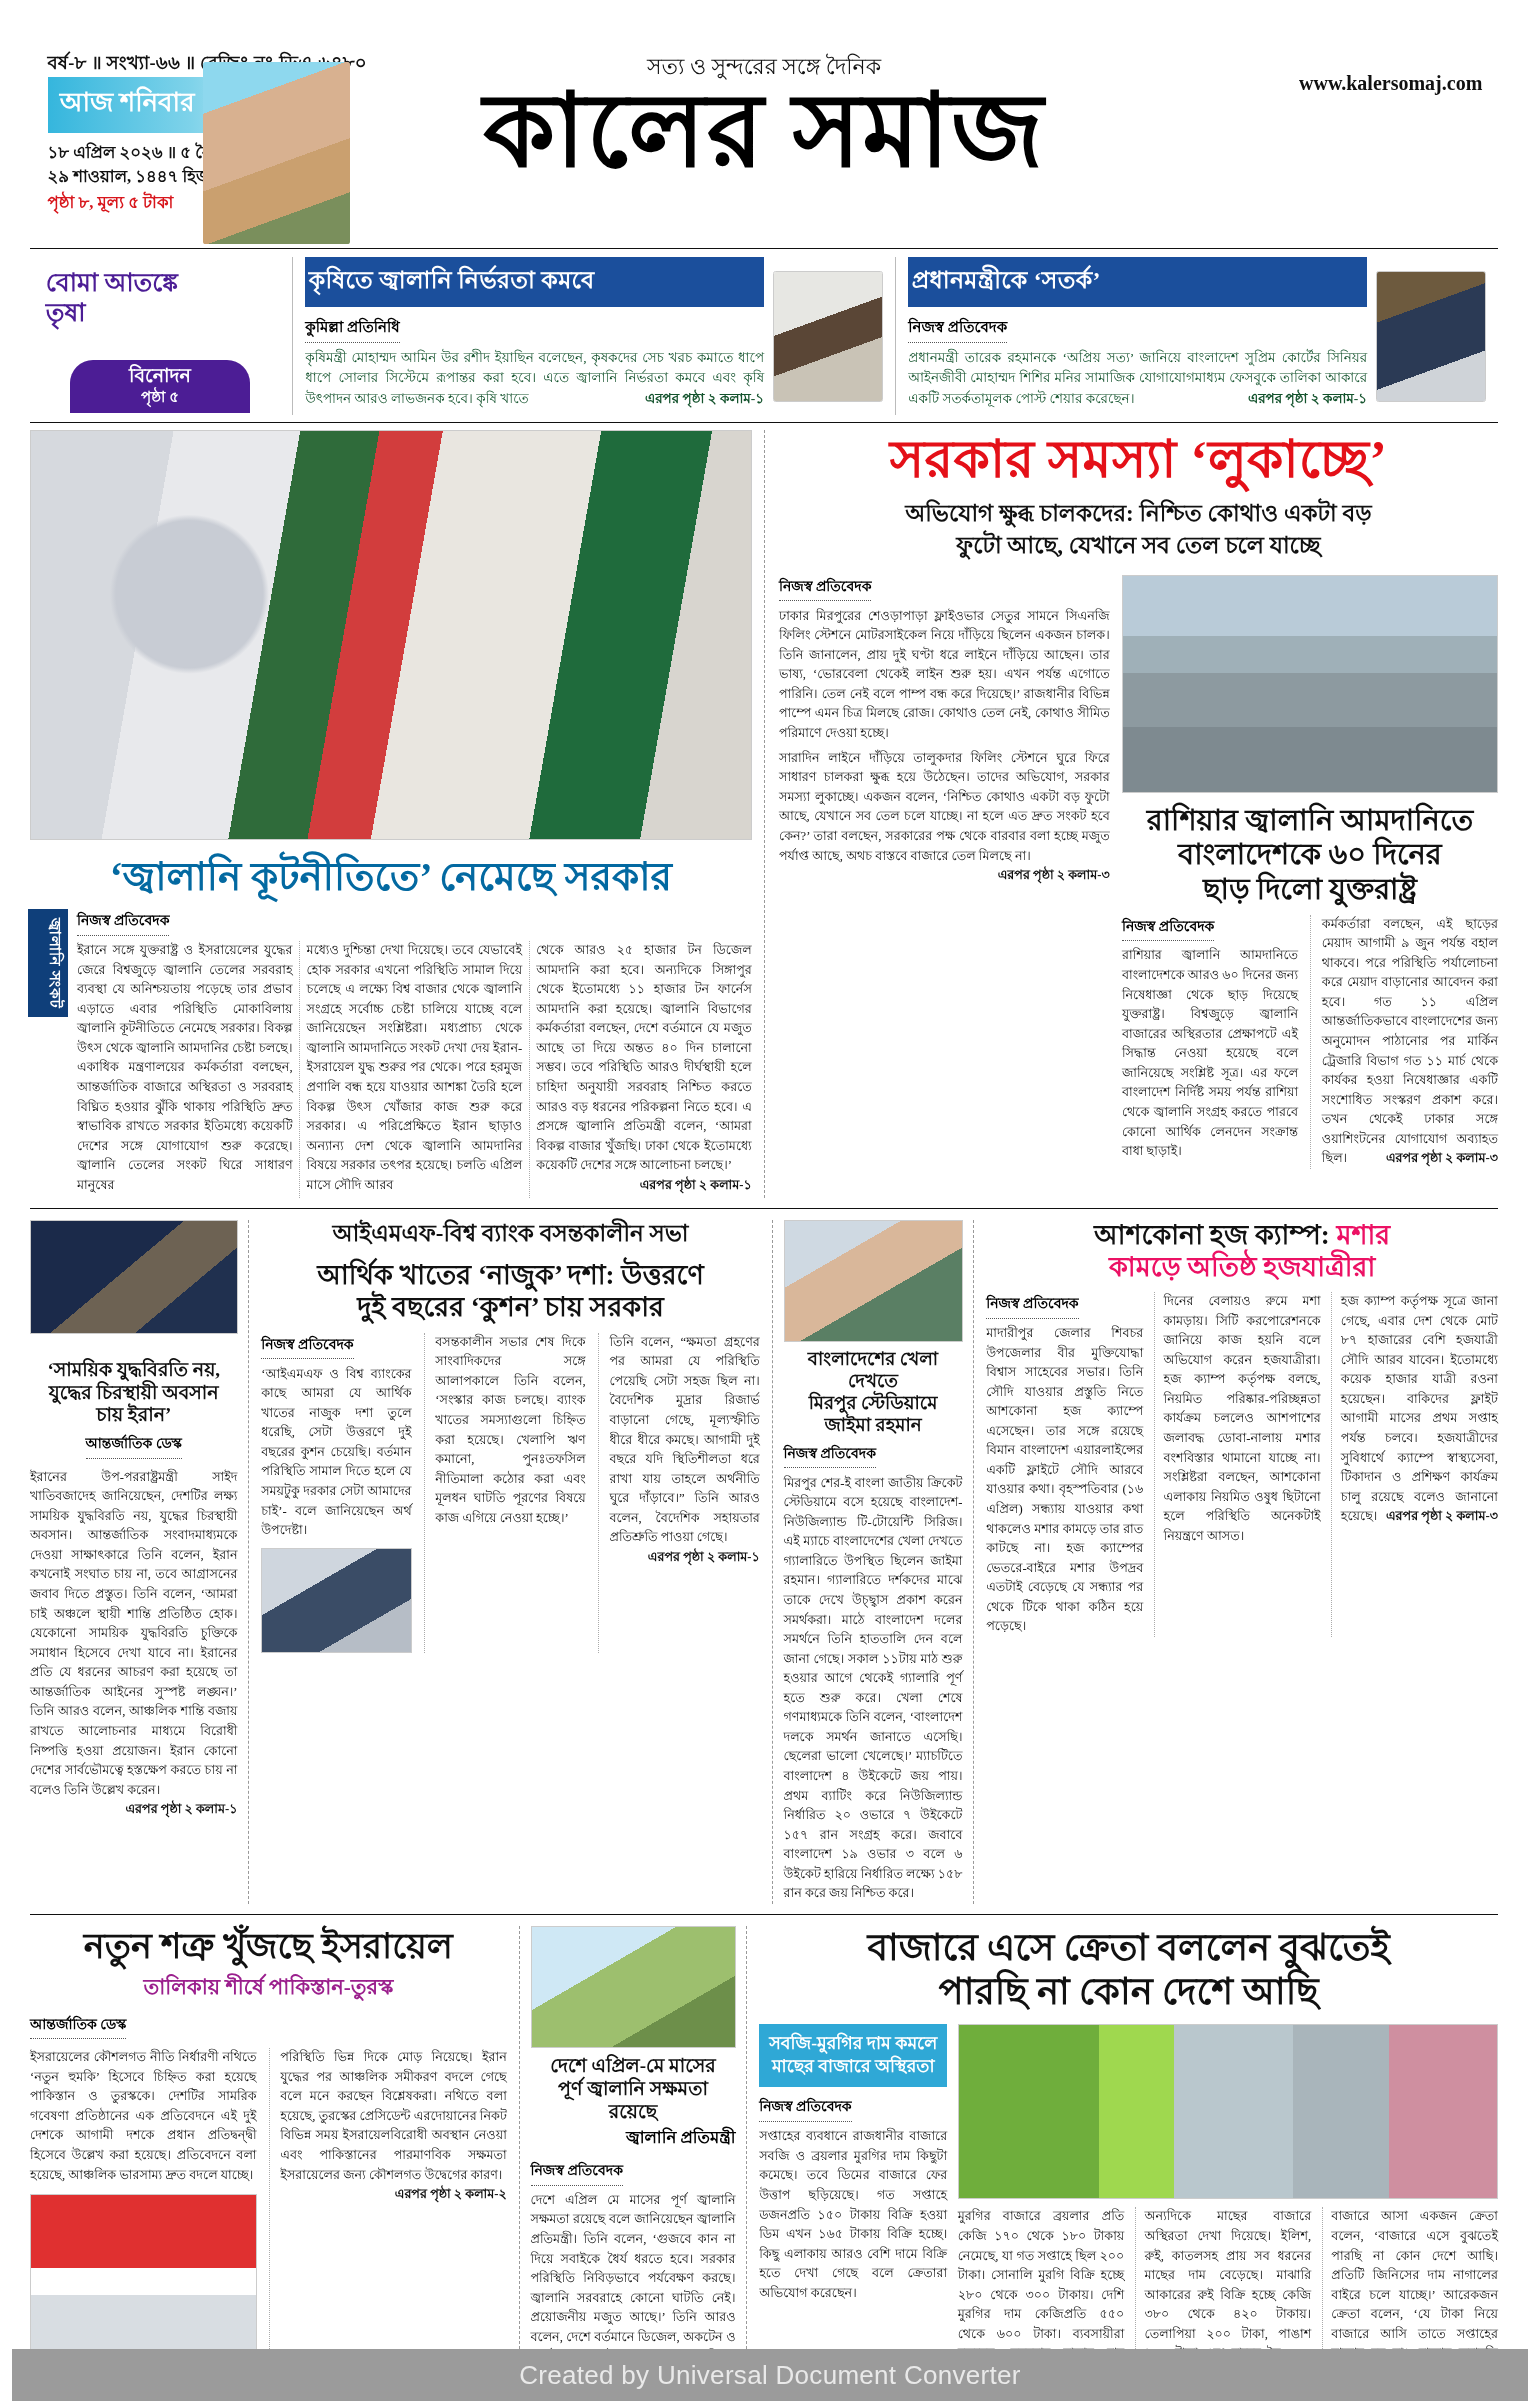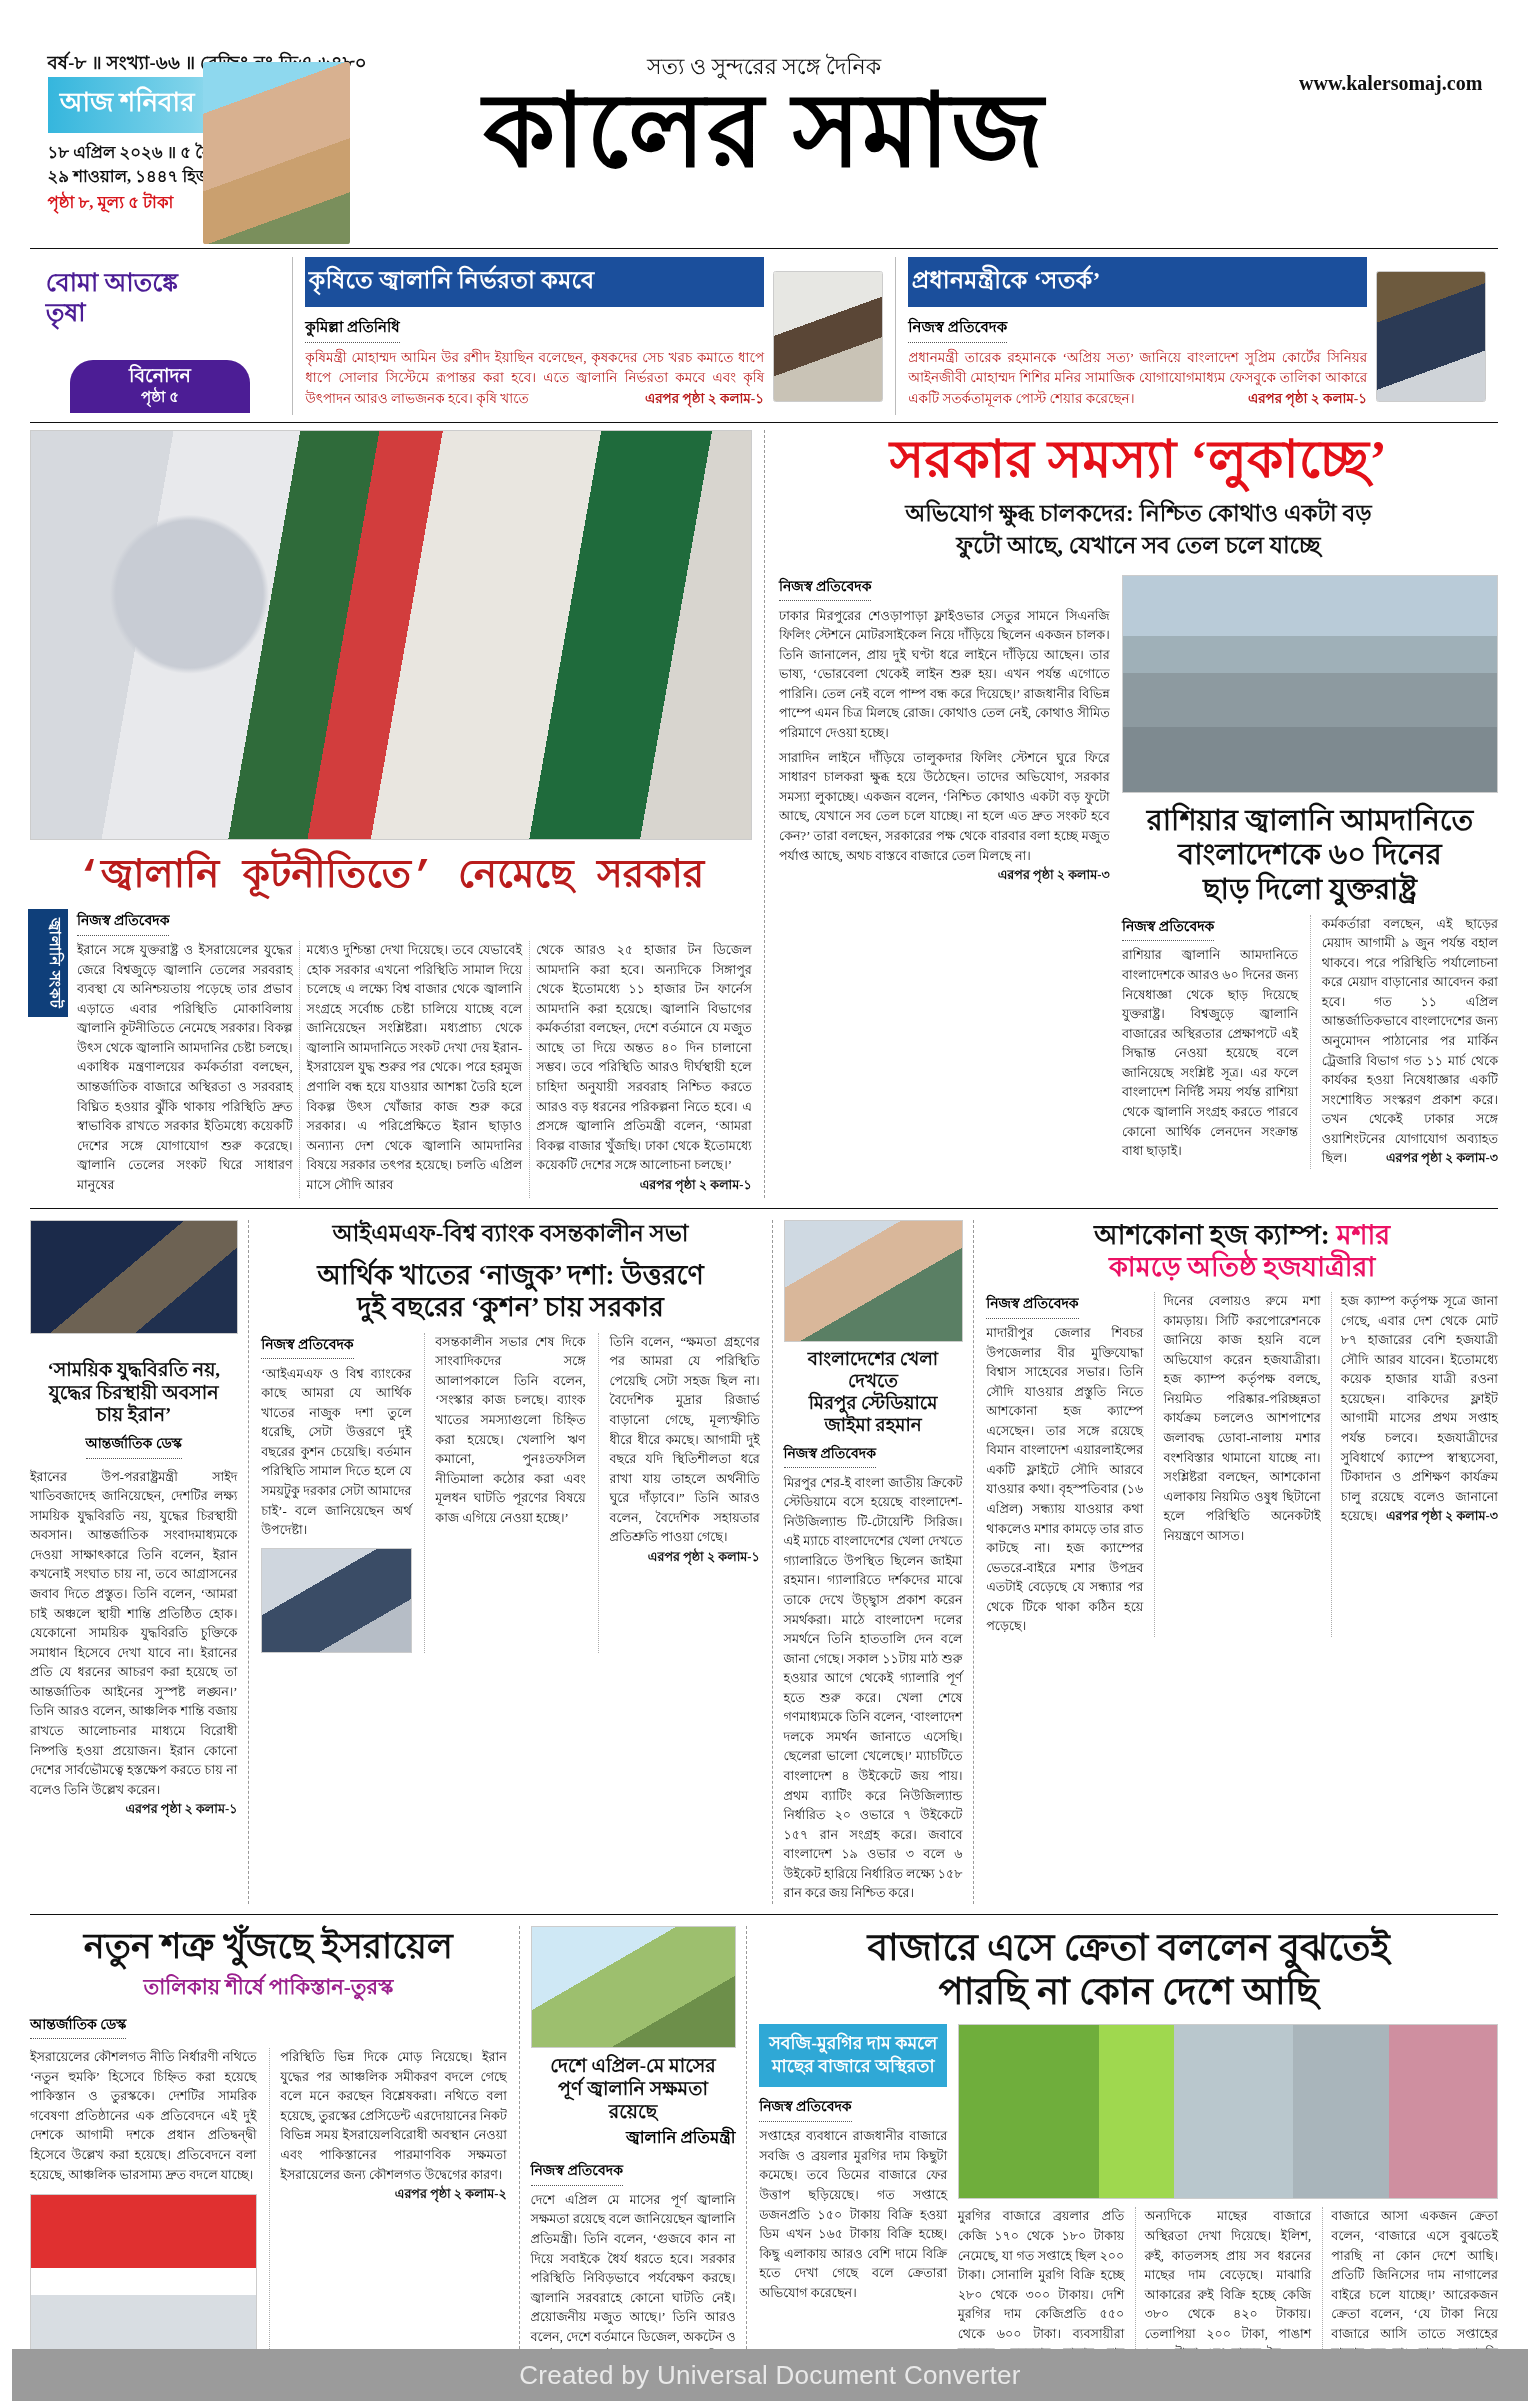--- a/index.html
+++ b/index.html
@@ -72,34 +72,34 @@
   .teaser-card { flex:1; display:flex; gap:8.7px; padding:0 12.2px; border-left:0.9px solid #bbb; }
   .teaser-card .body { flex:1; }
   .teaser-head {
     background:#1b4f9c; color:#fff; 
     font-size:23.6px; font-weight:bold; padding:4.4px 3.5px 6.1px 3.5px; letter-spacing:0.3px;
   }
   .teaser-byline {
     font-size:15px; font-weight:bold; margin:7.9px 0 4.4px 0;
     border-bottom:0.9px dotted #555; display:inline-block; padding-bottom:2.6px;
   }
-  .teaser-text { font-size:13.5px; line-height:1.52; text-align:justify; color:#b91c1c; }
+  .teaser-text { font-size:13.5px; line-height:1.52; text-align:justify; color:#14532d; }
   .jump { font-weight:bold; float:right; }
   .teaser-photo { width:110px; height:131px; border:0.9px solid #ccc; border-radius:2.6px; overflow:hidden; align-self:center;}
 
   
   .main { display:flex; gap:0; margin-top:7px; }
   .col-left  { width:734px; padding-right:12.2px; }
   .col-right { flex:1; padding-left:14px; border-left:0.9px dashed #999; }
 
   .lead-photo { width:100%; height:410px; border:0.9px solid #ccc; overflow:hidden; position:relative; }
 
   .lead-head {
     font-size:39px; font-weight:bold; text-align:center; line-height:1.2;
-    margin:14px 0 8.7px 0; color:#b91c1c;font-family:Liberation Mono, monospace;
+    margin:14px 0 8.7px 0; color:#0369a1;
   }
   .red-head {
     font-size:52px; font-weight:bold; color:#e41018; text-align:center;
     line-height:1.15; letter-spacing:0.4px;
   }
   .red-sub {
     font-size:23px; font-weight:bold; text-align:center; line-height:1.4;
     margin-top:8.7px; color:#111;
   }
 

